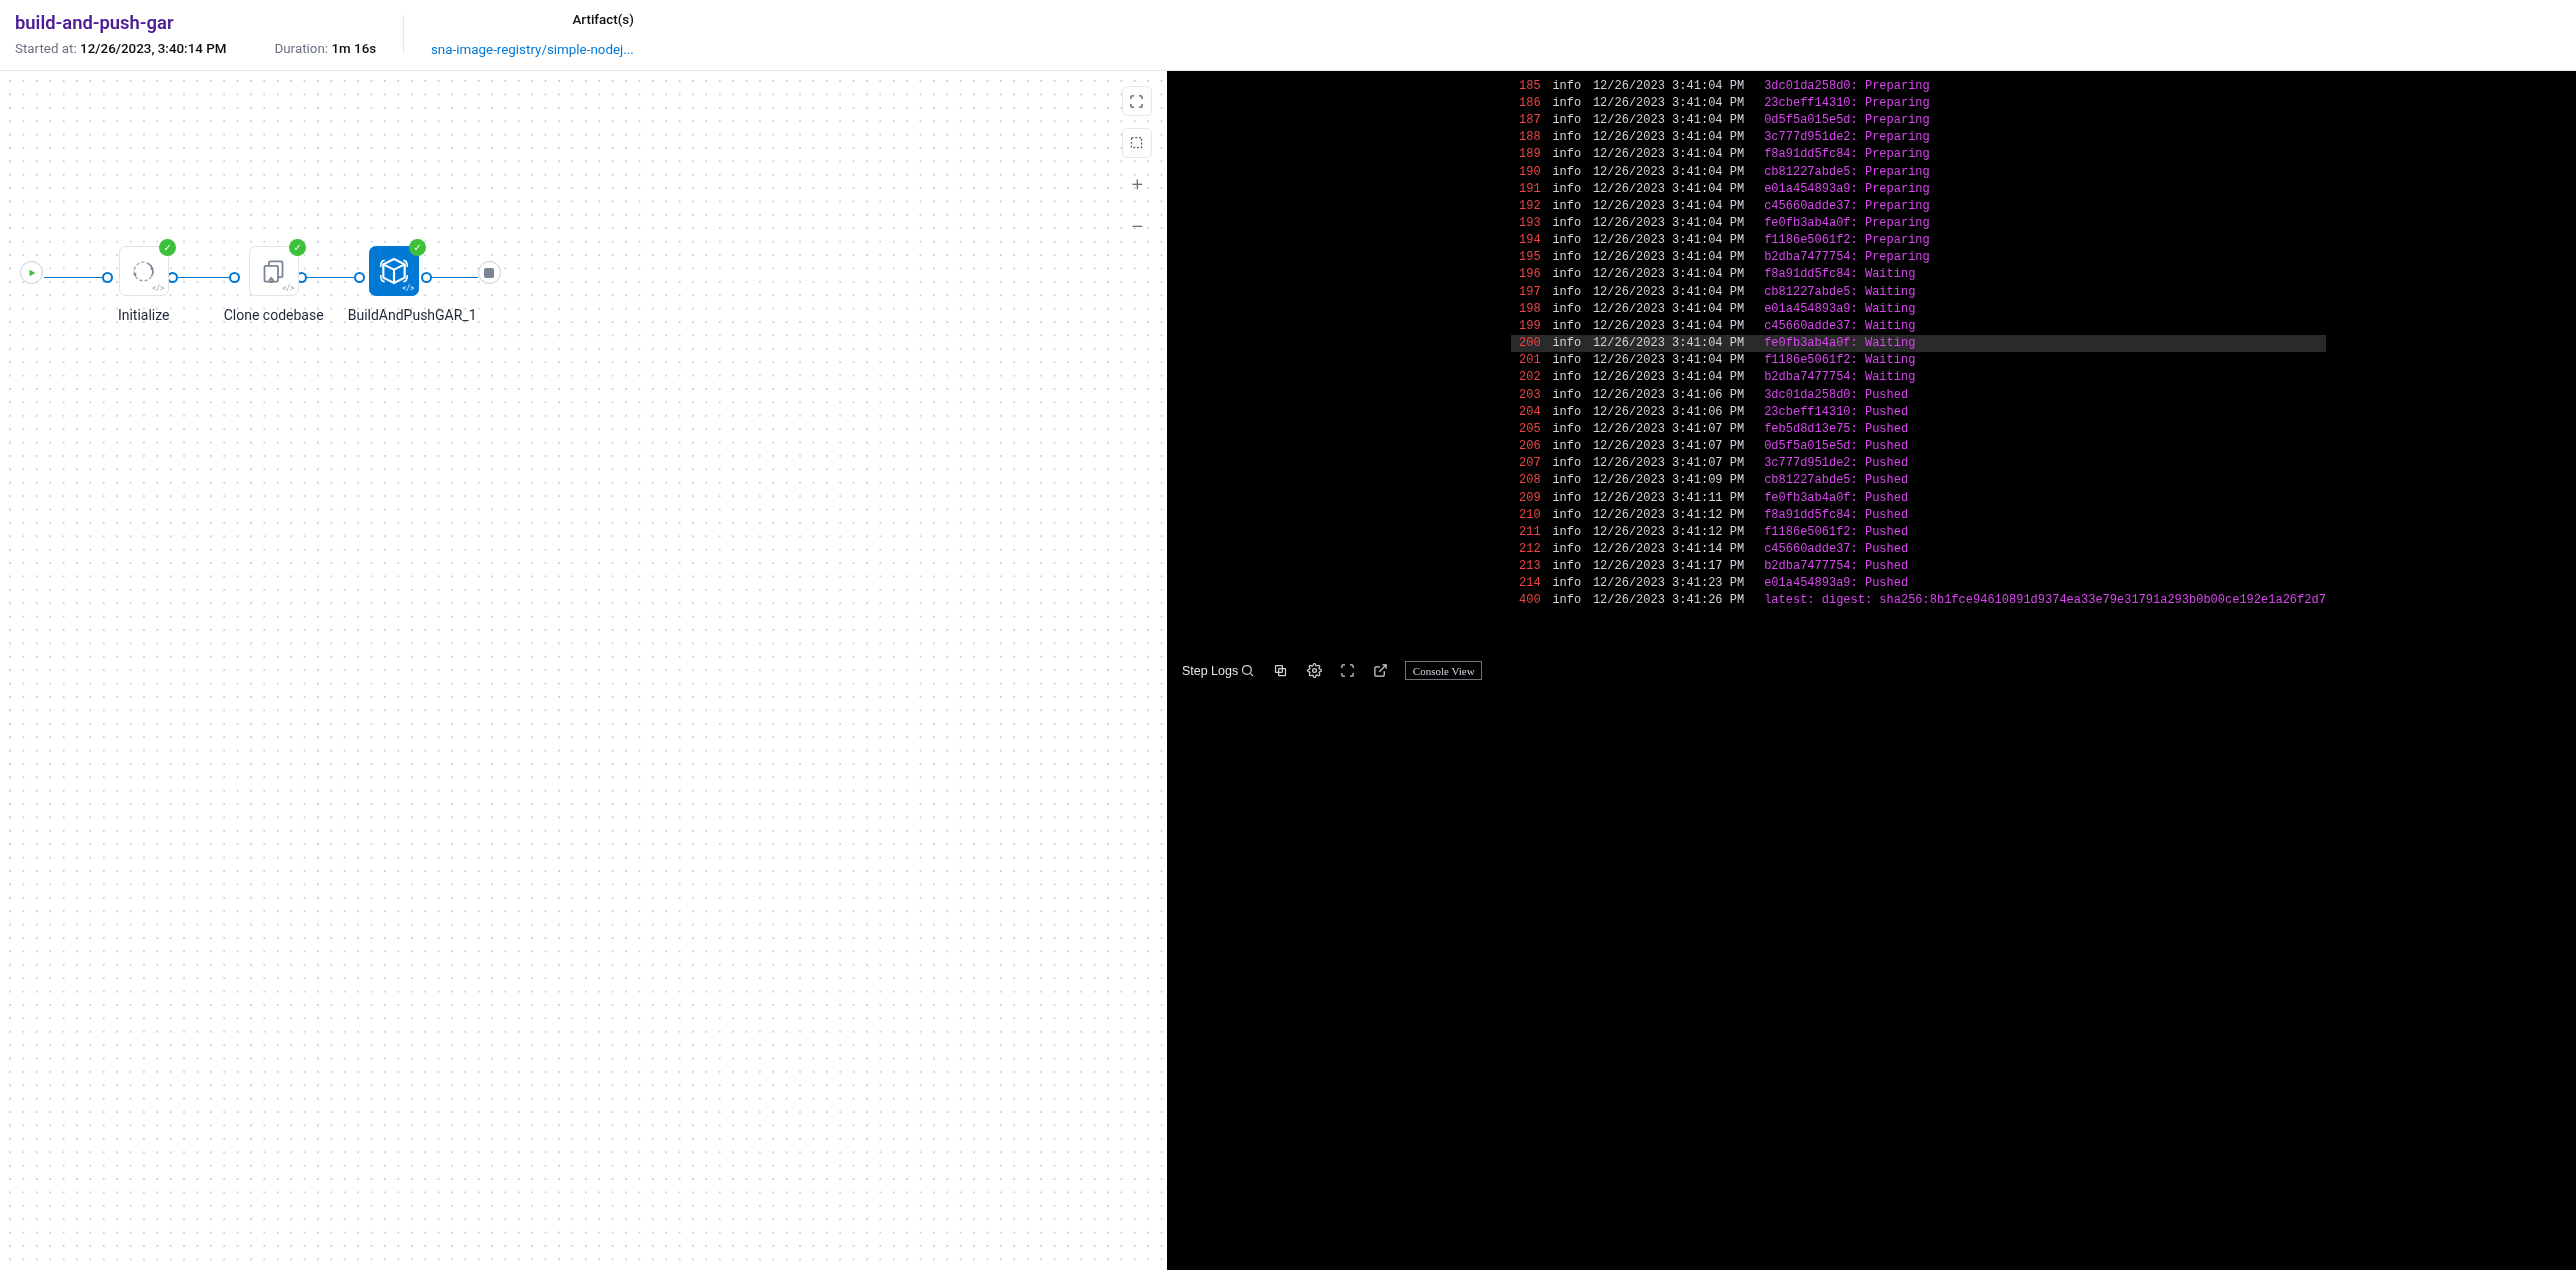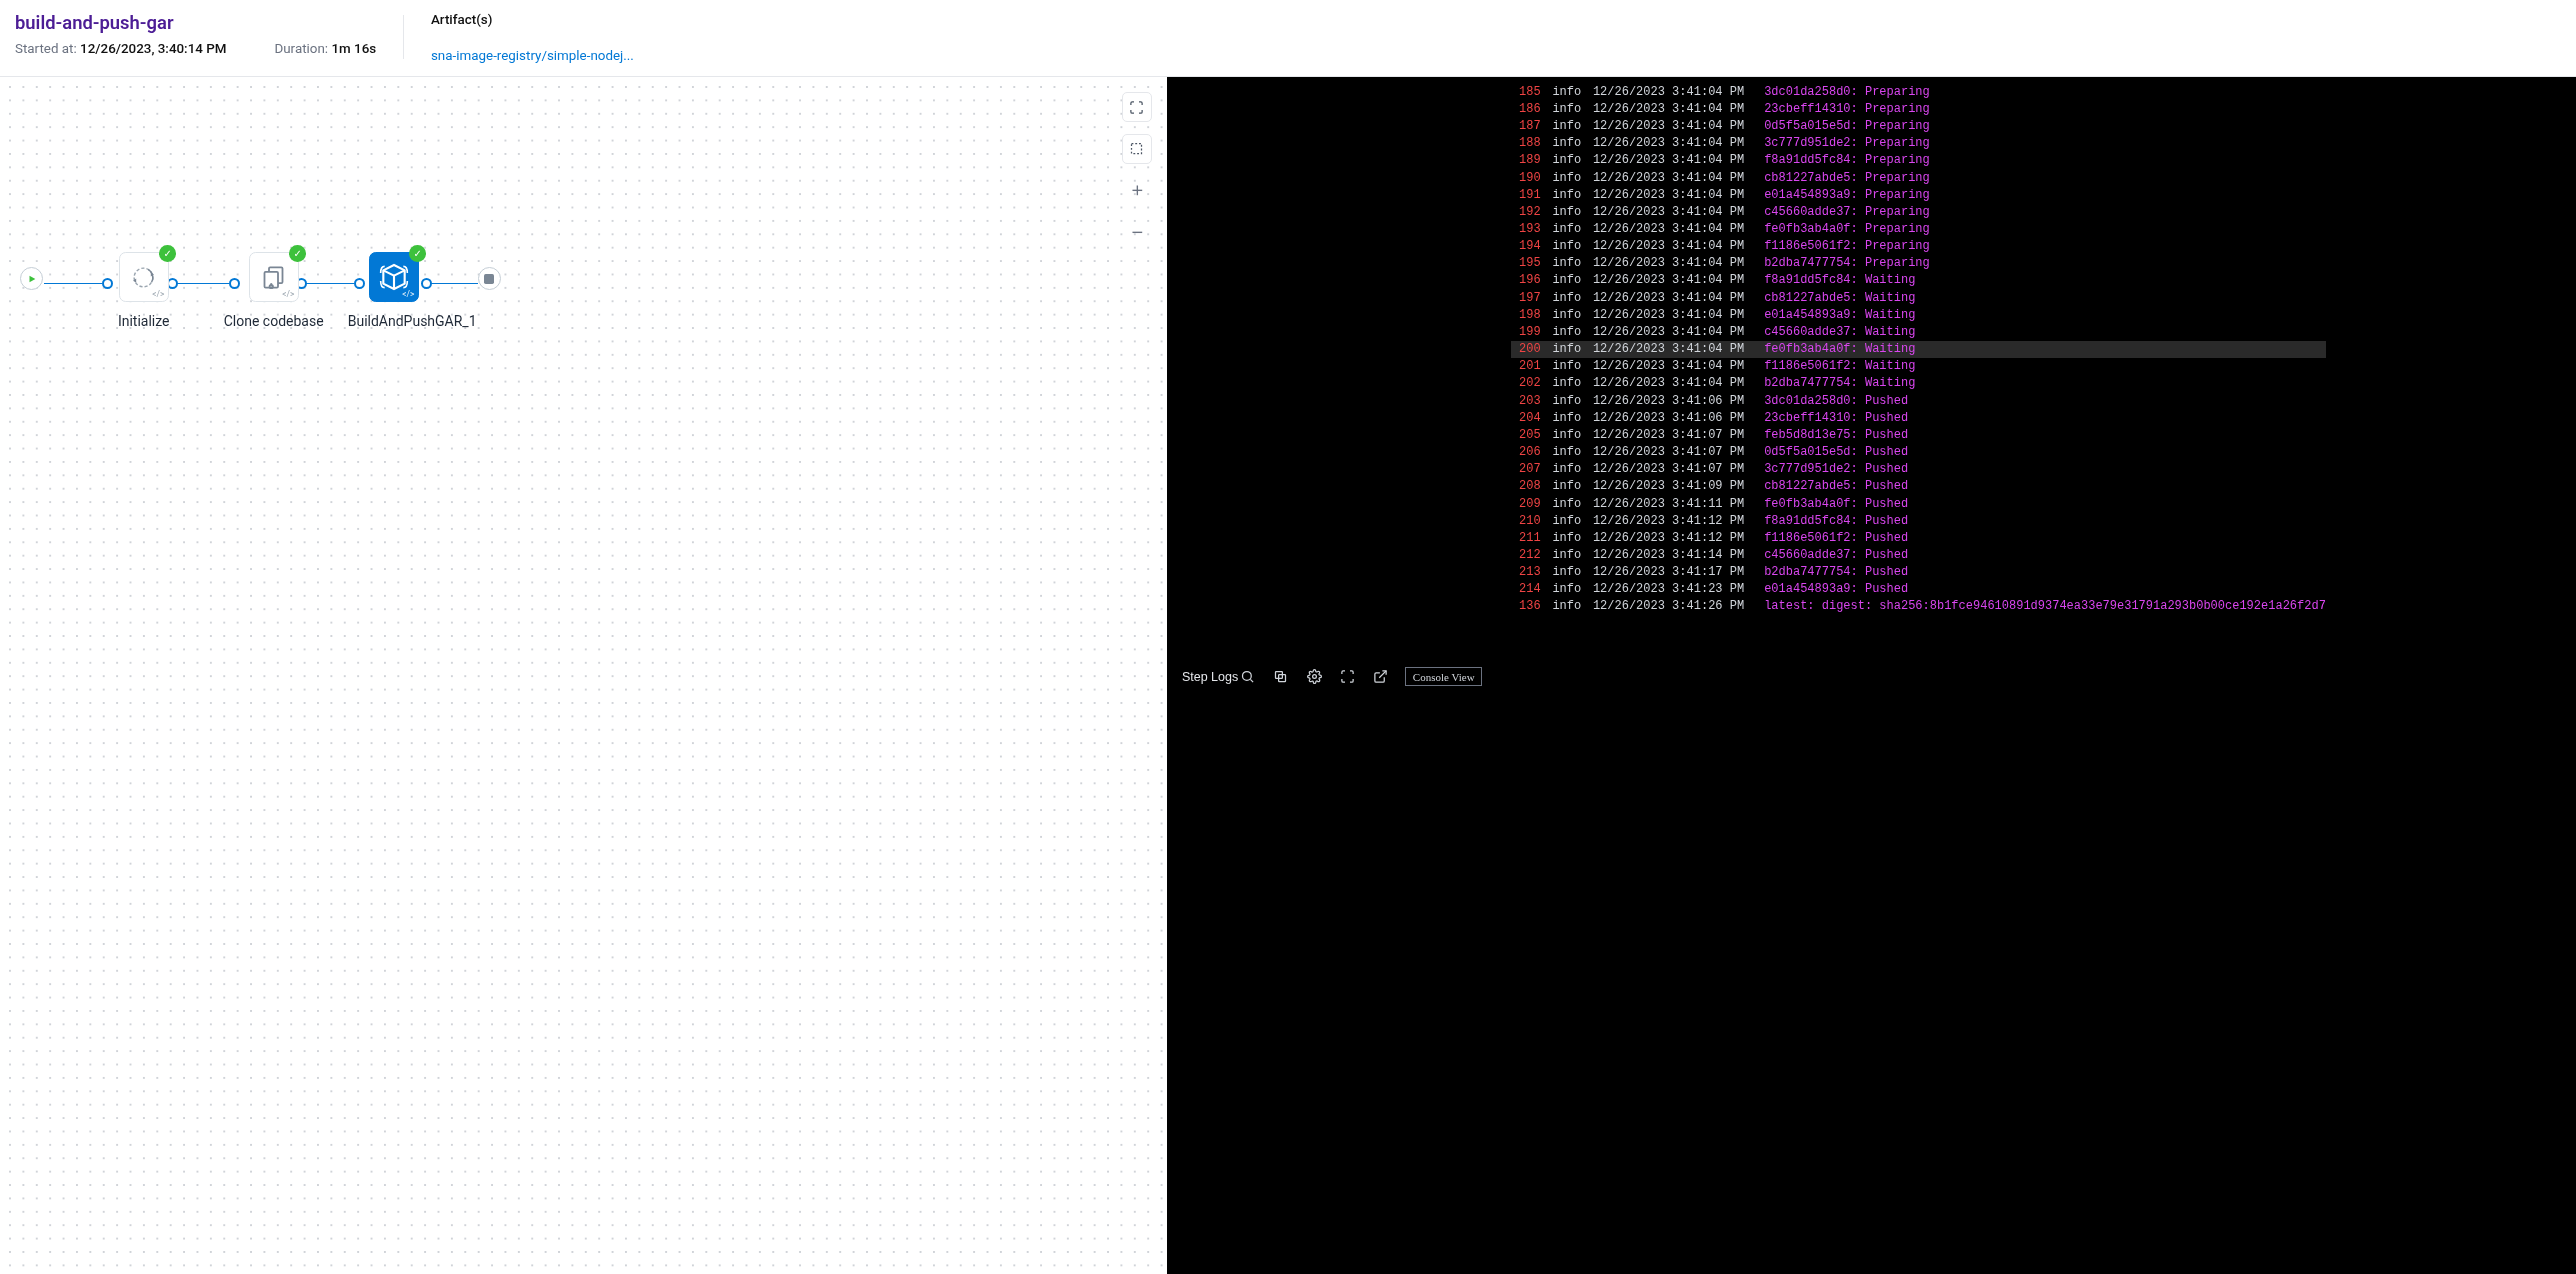--- a/index.html
+++ b/index.html
@@ -6,21 +6,21 @@
 body { font-family: -apple-system, BlinkMacSystemFont, 'Segoe UI', Roboto, sans-serif; background: #fff; overflow: hidden; }
 
 .header { display: flex; align-items: flex-start; padding: 11.7px 16.7px 13.4px 15px; border-bottom: 0.8px solid #e5e7eb; }
 .header-left { flex: 0 0 auto; }
 .header-title { font-size: 18.4px; font-weight: 600; color: #4c1d95; margin-bottom: 8.4px; }
 .header-meta { display: flex; gap: 48px; font-size: 13.4px; color: #4b5563; }
 .header-meta .label { color: #6b7280; }
 .header-meta .value { color: #111; font-weight: 500; }
 .divider-v { width: 0.8px; background: #e5e7eb; align-self: stretch; margin: 3.3px 27px; }
 .header-artifacts { }
-.artifacts-title { font-size: 13.4px; color: #111; font-weight: 500; margin-bottom: 21px; }
+.artifacts-title { font-size: 13.4px; color: #111; font-weight: 500; margin-bottom: 15px; text-align: right; }
 .artifacts-link { font-size: 13.4px; color: #0278d5; text-decoration: none; }
 
 .body { display: flex; height: calc(100vh - 75px); }
 
 .canvas { flex: 0 0 45.3%; position: relative; overflow: hidden; background-image: radial-gradient(circle, #d0d3d8 1px, transparent 1px); background-size: 13.4px 13.4px; background-position: 3.3px 3.3px; }
 .canvas-tools { position: absolute; top: 15px; right: 15px; display: flex; flex-direction: column; gap: 11.7px; }
 .tool-btn { width: 30px; height: 30px; background: #fff; border: 0.8px solid #e5e7eb; border-radius: 5px; display: flex; align-items: center; justify-content: center; cursor: pointer; color: #4b5563; }
 .tool-btn.plain { border: none; background: transparent; }
 
 .graph { position: absolute; top: 157px; left: 11.7px; width: 501px; }
@@ -236,17 +236,17 @@
         <div class="log-line"><span class="num">205</span><span class="level">info</span><span class="ts">12/26/2023 3:41:07 PM</span><span class="msg">feb5d8d13e75: Pushed</span></div>
         <div class="log-line"><span class="num">206</span><span class="level">info</span><span class="ts">12/26/2023 3:41:07 PM</span><span class="msg">0d5f5a015e5d: Pushed</span></div>
         <div class="log-line"><span class="num">207</span><span class="level">info</span><span class="ts">12/26/2023 3:41:07 PM</span><span class="msg">3c777d951de2: Pushed</span></div>
         <div class="log-line"><span class="num">208</span><span class="level">info</span><span class="ts">12/26/2023 3:41:09 PM</span><span class="msg">cb81227abde5: Pushed</span></div>
         <div class="log-line"><span class="num">209</span><span class="level">info</span><span class="ts">12/26/2023 3:41:11 PM</span><span class="msg">fe0fb3ab4a0f: Pushed</span></div>
         <div class="log-line"><span class="num">210</span><span class="level">info</span><span class="ts">12/26/2023 3:41:12 PM</span><span class="msg">f8a91dd5fc84: Pushed</span></div>
         <div class="log-line"><span class="num">211</span><span class="level">info</span><span class="ts">12/26/2023 3:41:12 PM</span><span class="msg">f1186e5061f2: Pushed</span></div>
         <div class="log-line"><span class="num">212</span><span class="level">info</span><span class="ts">12/26/2023 3:41:14 PM</span><span class="msg">c45660adde37: Pushed</span></div>
         <div class="log-line"><span class="num">213</span><span class="level">info</span><span class="ts">12/26/2023 3:41:17 PM</span><span class="msg">b2dba7477754: Pushed</span></div>
         <div class="log-line"><span class="num">214</span><span class="level">info</span><span class="ts">12/26/2023 3:41:23 PM</span><span class="msg">e01a454893a9: Pushed</span></div>
-        <div class="log-line"><span class="num">136</span><span class="level">info</span><span class="ts">12/26/2023 3:41:26 PM</span><span class="msg">latest: digest: sha256:8b1fce94610891d9374ea33e79e31791a293b0b00ce192e1a26f2d7</span></div>
+        <div class="log-line"><span class="num">400</span><span class="level">info</span><span class="ts">12/26/2023 3:41:26 PM</span><span class="msg">latest: digest: sha256:8b1fce94610891d9374ea33e79e31791a293b0b00ce192e1a26f2d7</span></div>
       </div>
   </div>
 </div>
 
 
 </body></html>

